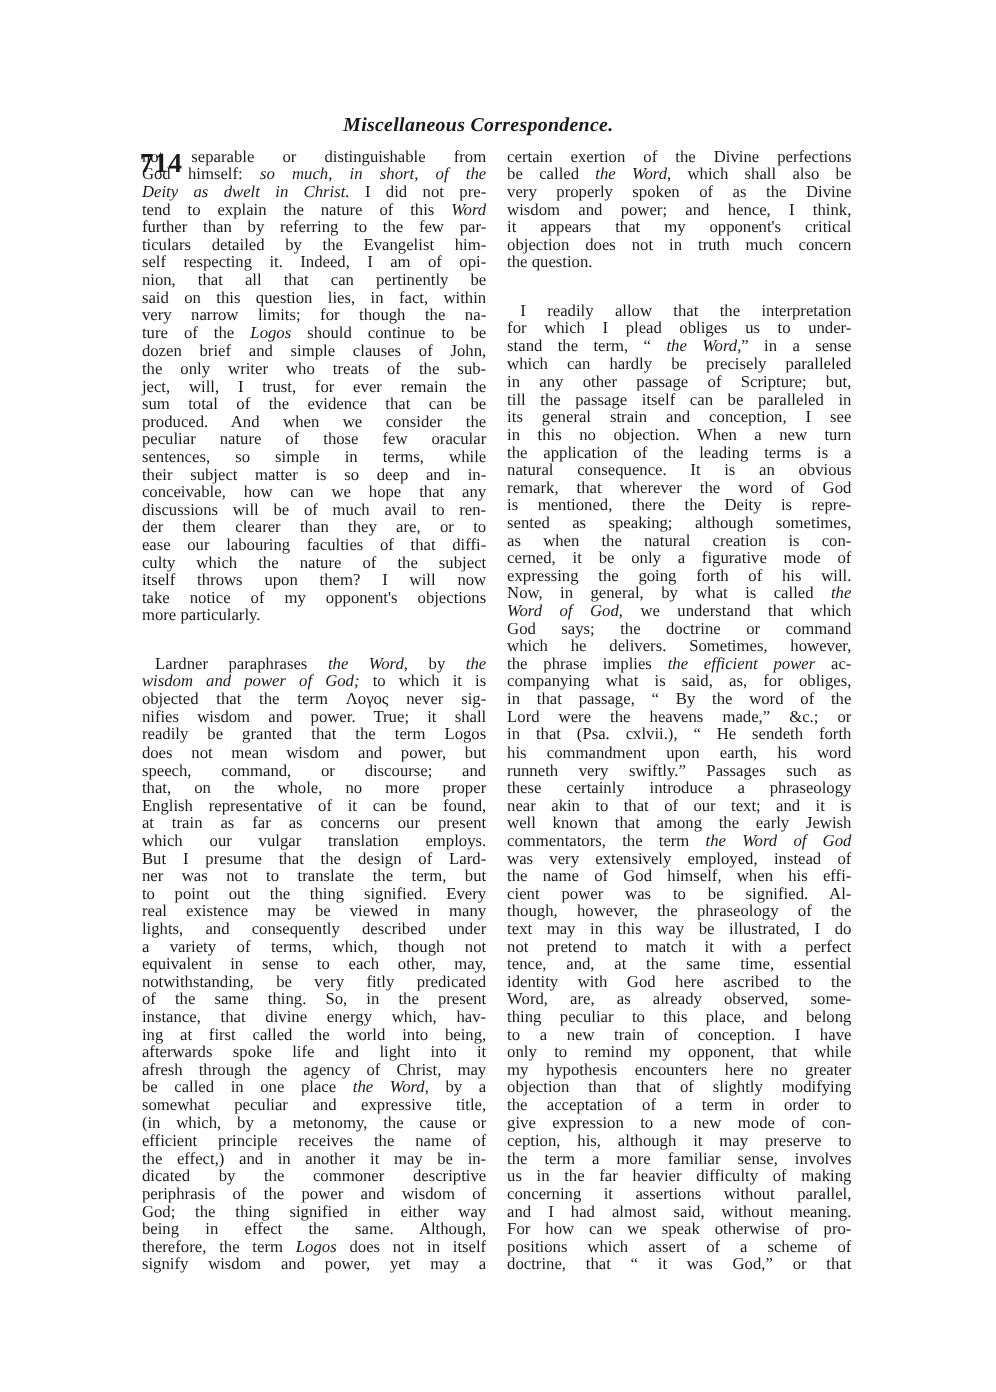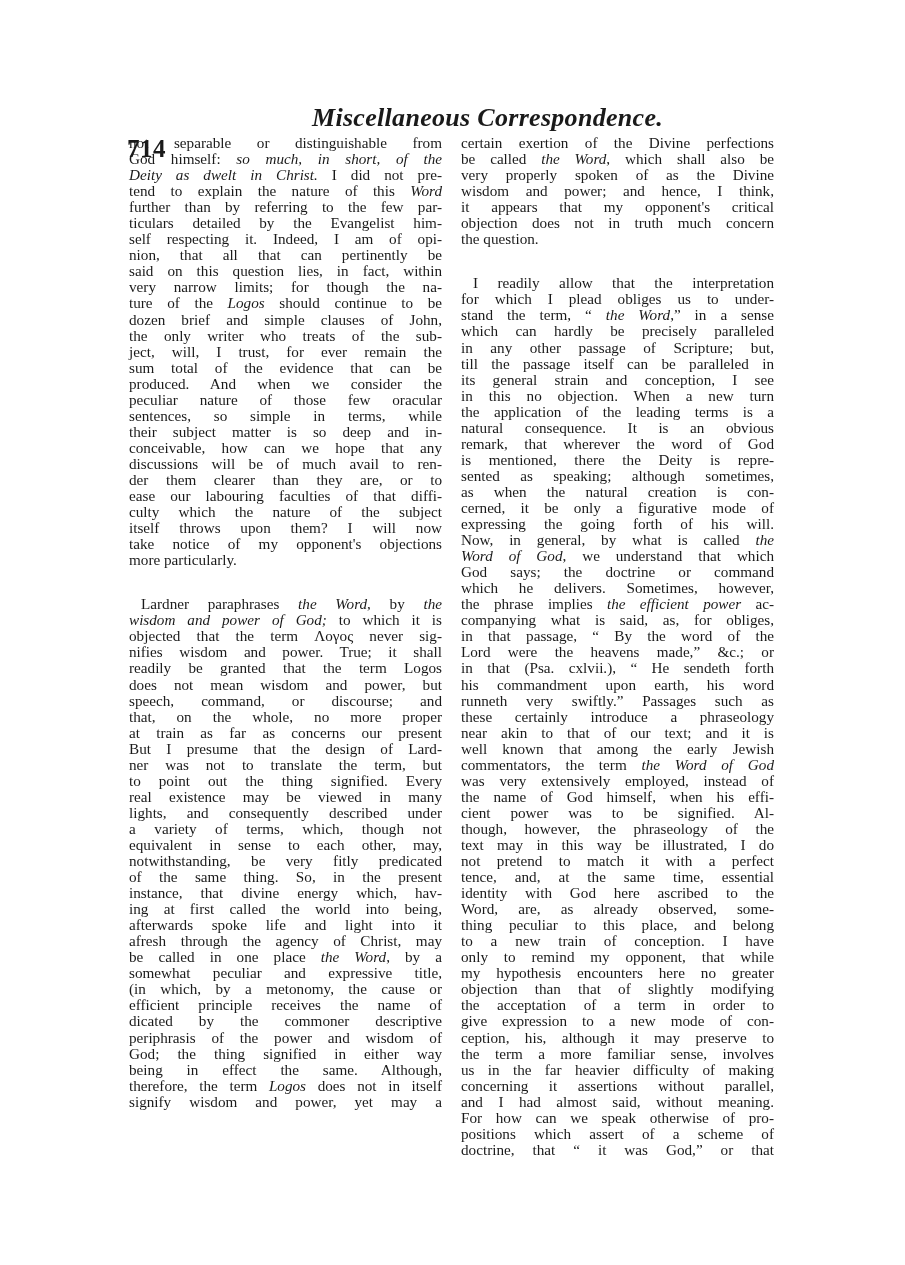--- a/index.html
+++ b/index.html
@@ -1,19 +1,19 @@
 <!DOCTYPE html>
 <html><head>
 <meta charset="utf-8">
 <style>
   html, body { margin:0; padding:0; background:#ffffff; }
   body { width:905px; height:1265px; position:relative; overflow:hidden; font-family:"Liberation Serif","DejaVu Serif",serif; color:#1a1a1a; }
   .header { position:absolute; top:103px; left:127px; width:648px; height:22px; }
   .page-number { position:absolute; left:0; top:0; font-size:25px; font-weight:bold; letter-spacing:0.5px;margin-top:32px; }
-  .running-head { position:absolute; left:185px; top:0; font-size:26px; font-style:italic; font-weight:bold; letter-spacing:0.3px; }
+  .running-head { position:absolute; left:185px; top:0; font-size:18px; font-style:italic; font-weight:bold; letter-spacing:0.3px; }
   .column { position:absolute; top:135px; width:313px; }
   .col-left { left:129px; }
   .col-right { left:461px; }
   .line { display:block; height:16.05px; line-height:16.05px; font-size:15.2px; white-space:nowrap; text-align:justify; text-align-last:justify; overflow:visible; }
   .line.last { text-align-last:left; }
   .line.indent { padding-left:12px;margin-top:28px; }
   .line i { font-style:italic; }
 </style>
 </head>
 <body>
@@ -52,38 +52,41 @@
     <span class="line">take notice of my opponent's objections</span>
     <span class="line last">more particularly.</span>
     <span class="line indent">Lardner paraphrases <i>the Word</i>, by <i>the</i></span>
     <span class="line"><i>wisdom and power of God;</i> to which it is</span>
     <span class="line">objected that the term Λογος never sig-</span>
     <span class="line">nifies wisdom and power. True; it shall</span>
     <span class="line">readily be granted that the term Logos</span>
     <span class="line">does not mean wisdom and power, but</span>
     <span class="line">speech, command, or discourse; and</span>
     <span class="line">that, on the whole, no more proper</span>
+    <span class="line">English representative of it can be found,</span>
     <span class="line">at train as far as concerns our present</span>
+    <span class="line">which our vulgar translation employs.</span>
     <span class="line">But I presume that the design of Lard-</span>
     <span class="line">ner was not to translate the term, but</span>
     <span class="line">to point out the thing signified. Every</span>
     <span class="line">real existence may be viewed in many</span>
     <span class="line">lights, and consequently described under</span>
     <span class="line">a variety of terms, which, though not</span>
     <span class="line">equivalent in sense to each other, may,</span>
     <span class="line">notwithstanding, be very fitly predicated</span>
     <span class="line">of the same thing. So, in the present</span>
     <span class="line">instance, that divine energy which, hav-</span>
     <span class="line">ing at first called the world into being,</span>
     <span class="line">afterwards spoke life and light into it</span>
     <span class="line">afresh through the agency of Christ, may</span>
     <span class="line">be called in one place <i>the Word</i>, by a</span>
     <span class="line">somewhat peculiar and expressive title,</span>
     <span class="line">(in which, by a metonomy, the cause or</span>
     <span class="line">efficient principle receives the name of</span>
+    <span class="line">the effect,) and in another it may be in-</span>
     <span class="line">dicated by the commoner descriptive</span>
     <span class="line">periphrasis of the power and wisdom of</span>
     <span class="line">God; the thing signified in either way</span>
     <span class="line">being in effect the same. Although,</span>
     <span class="line">therefore, the term <i>Logos</i> does not in itself</span>
     <span class="line">signify wisdom and power, yet may a</span>
   </div>
 <div class="column col-right">
     <span class="line">certain exertion of the Divine perfections</span>
     <span class="line">be called <i>the Word</i>, which shall also be</span>

